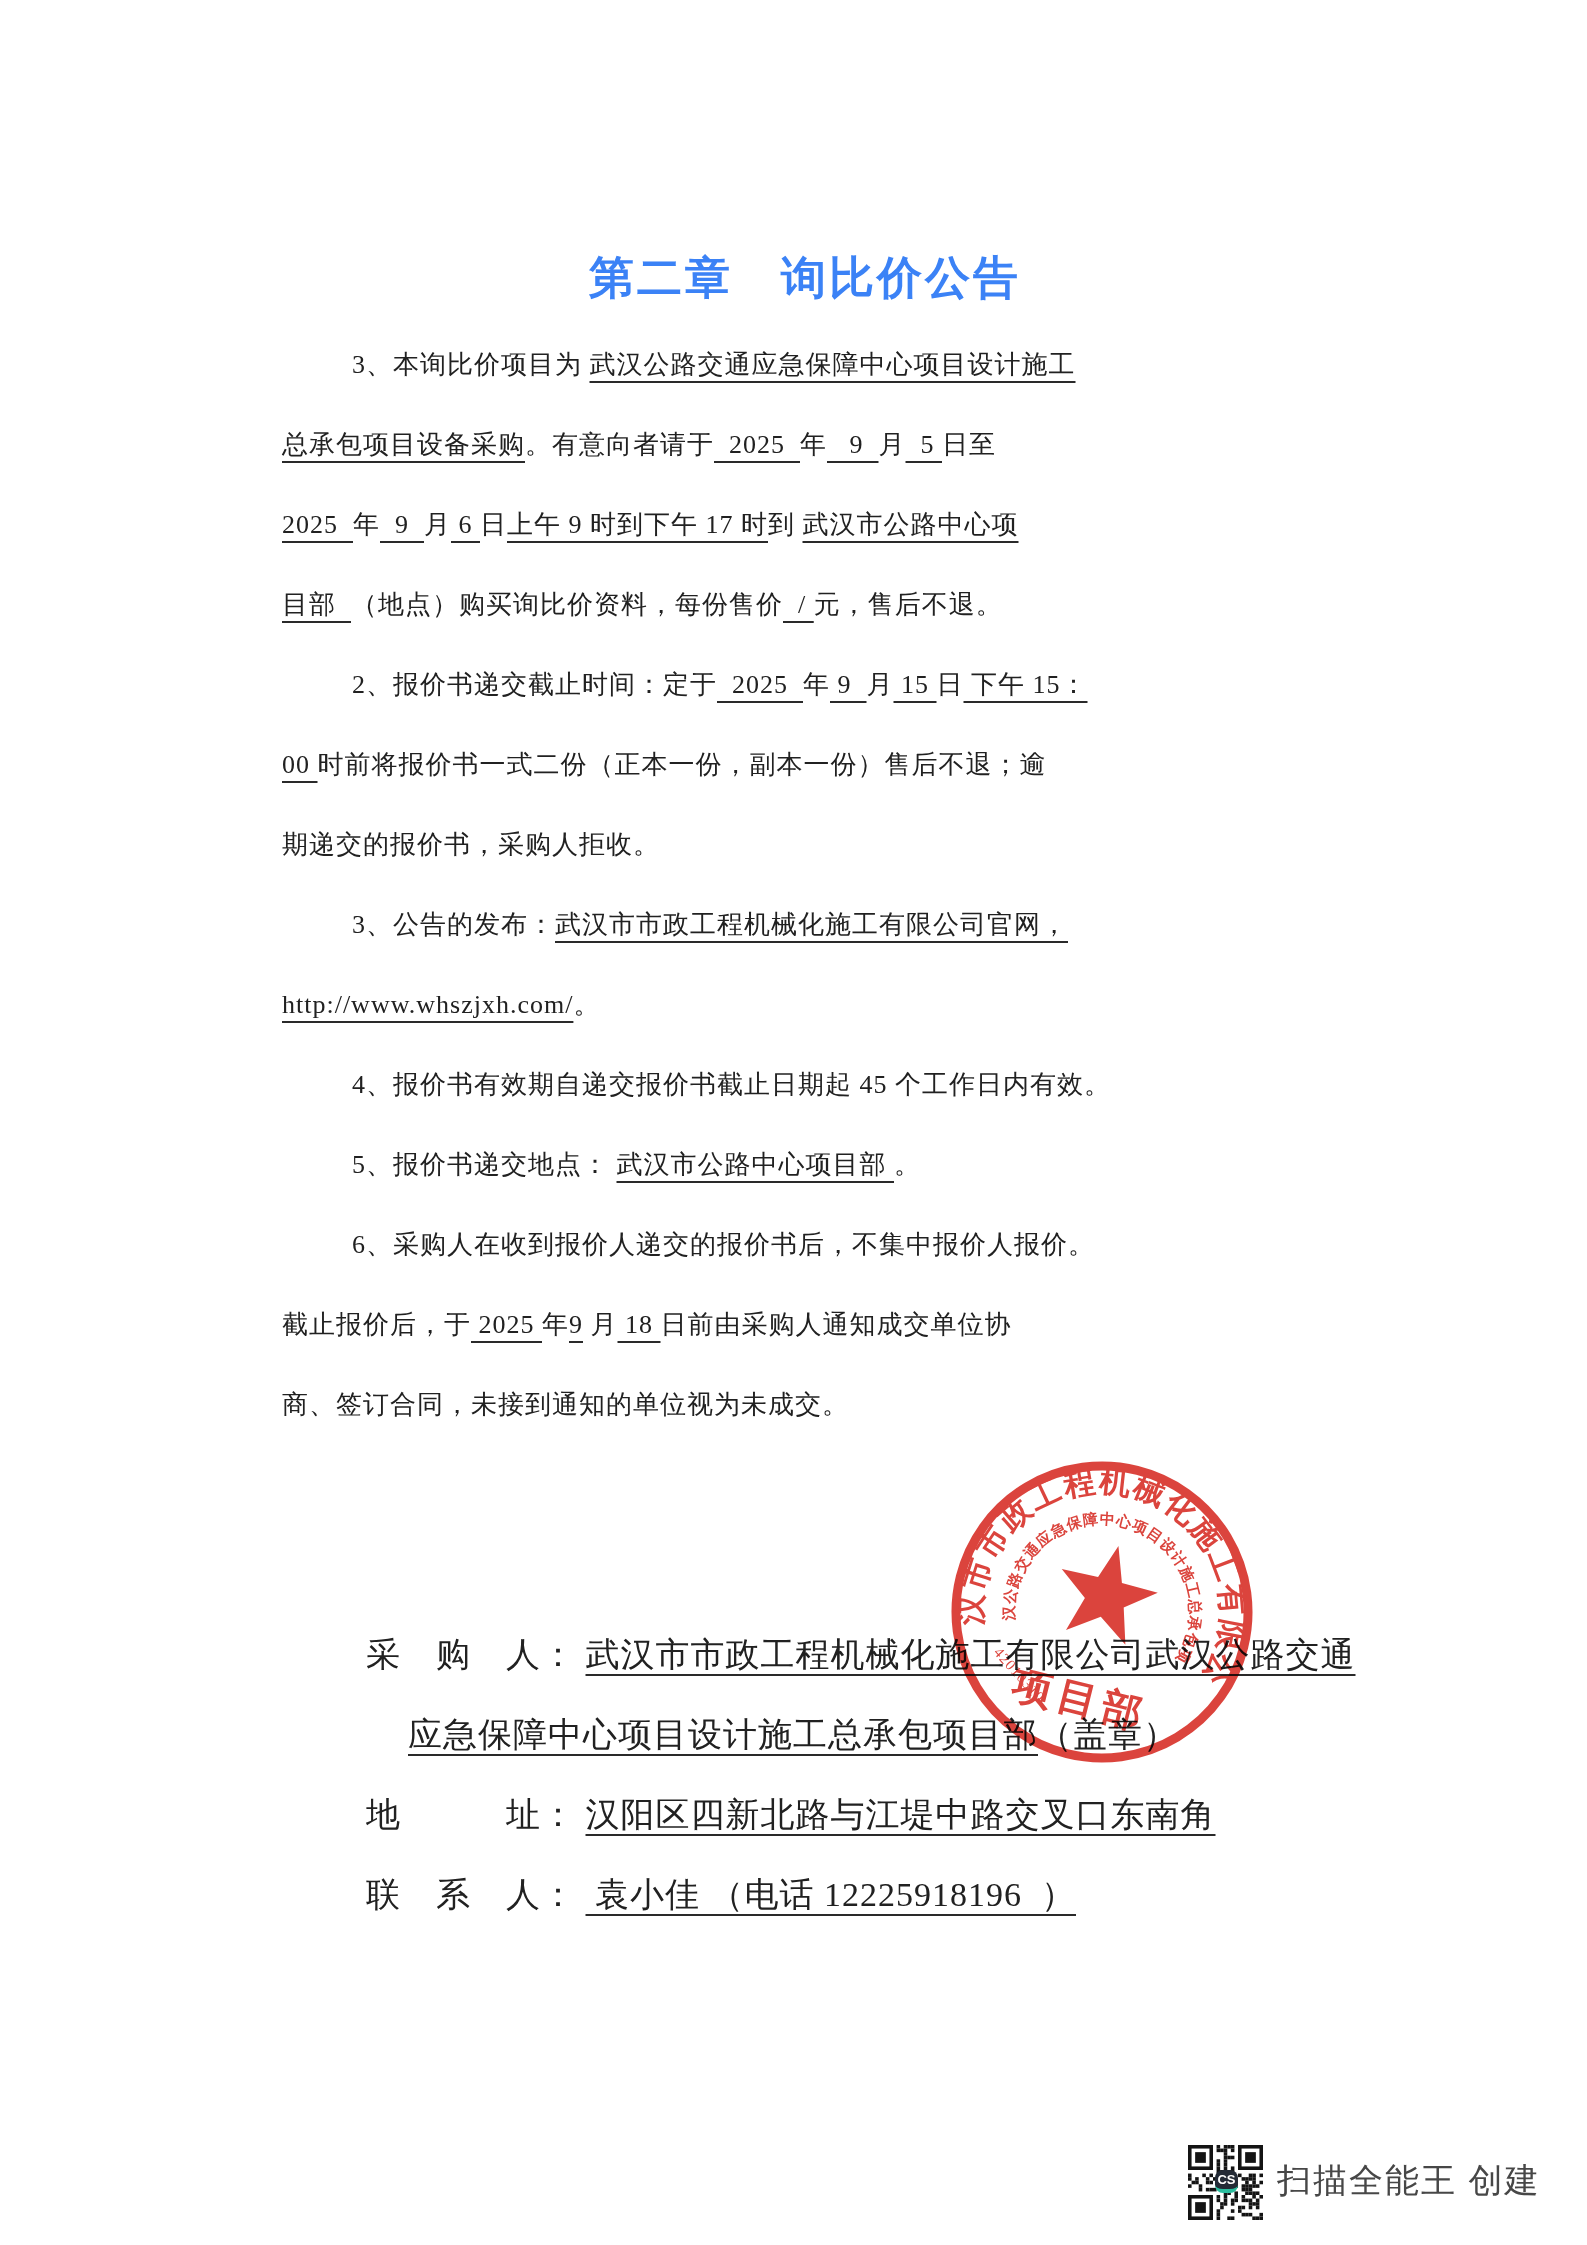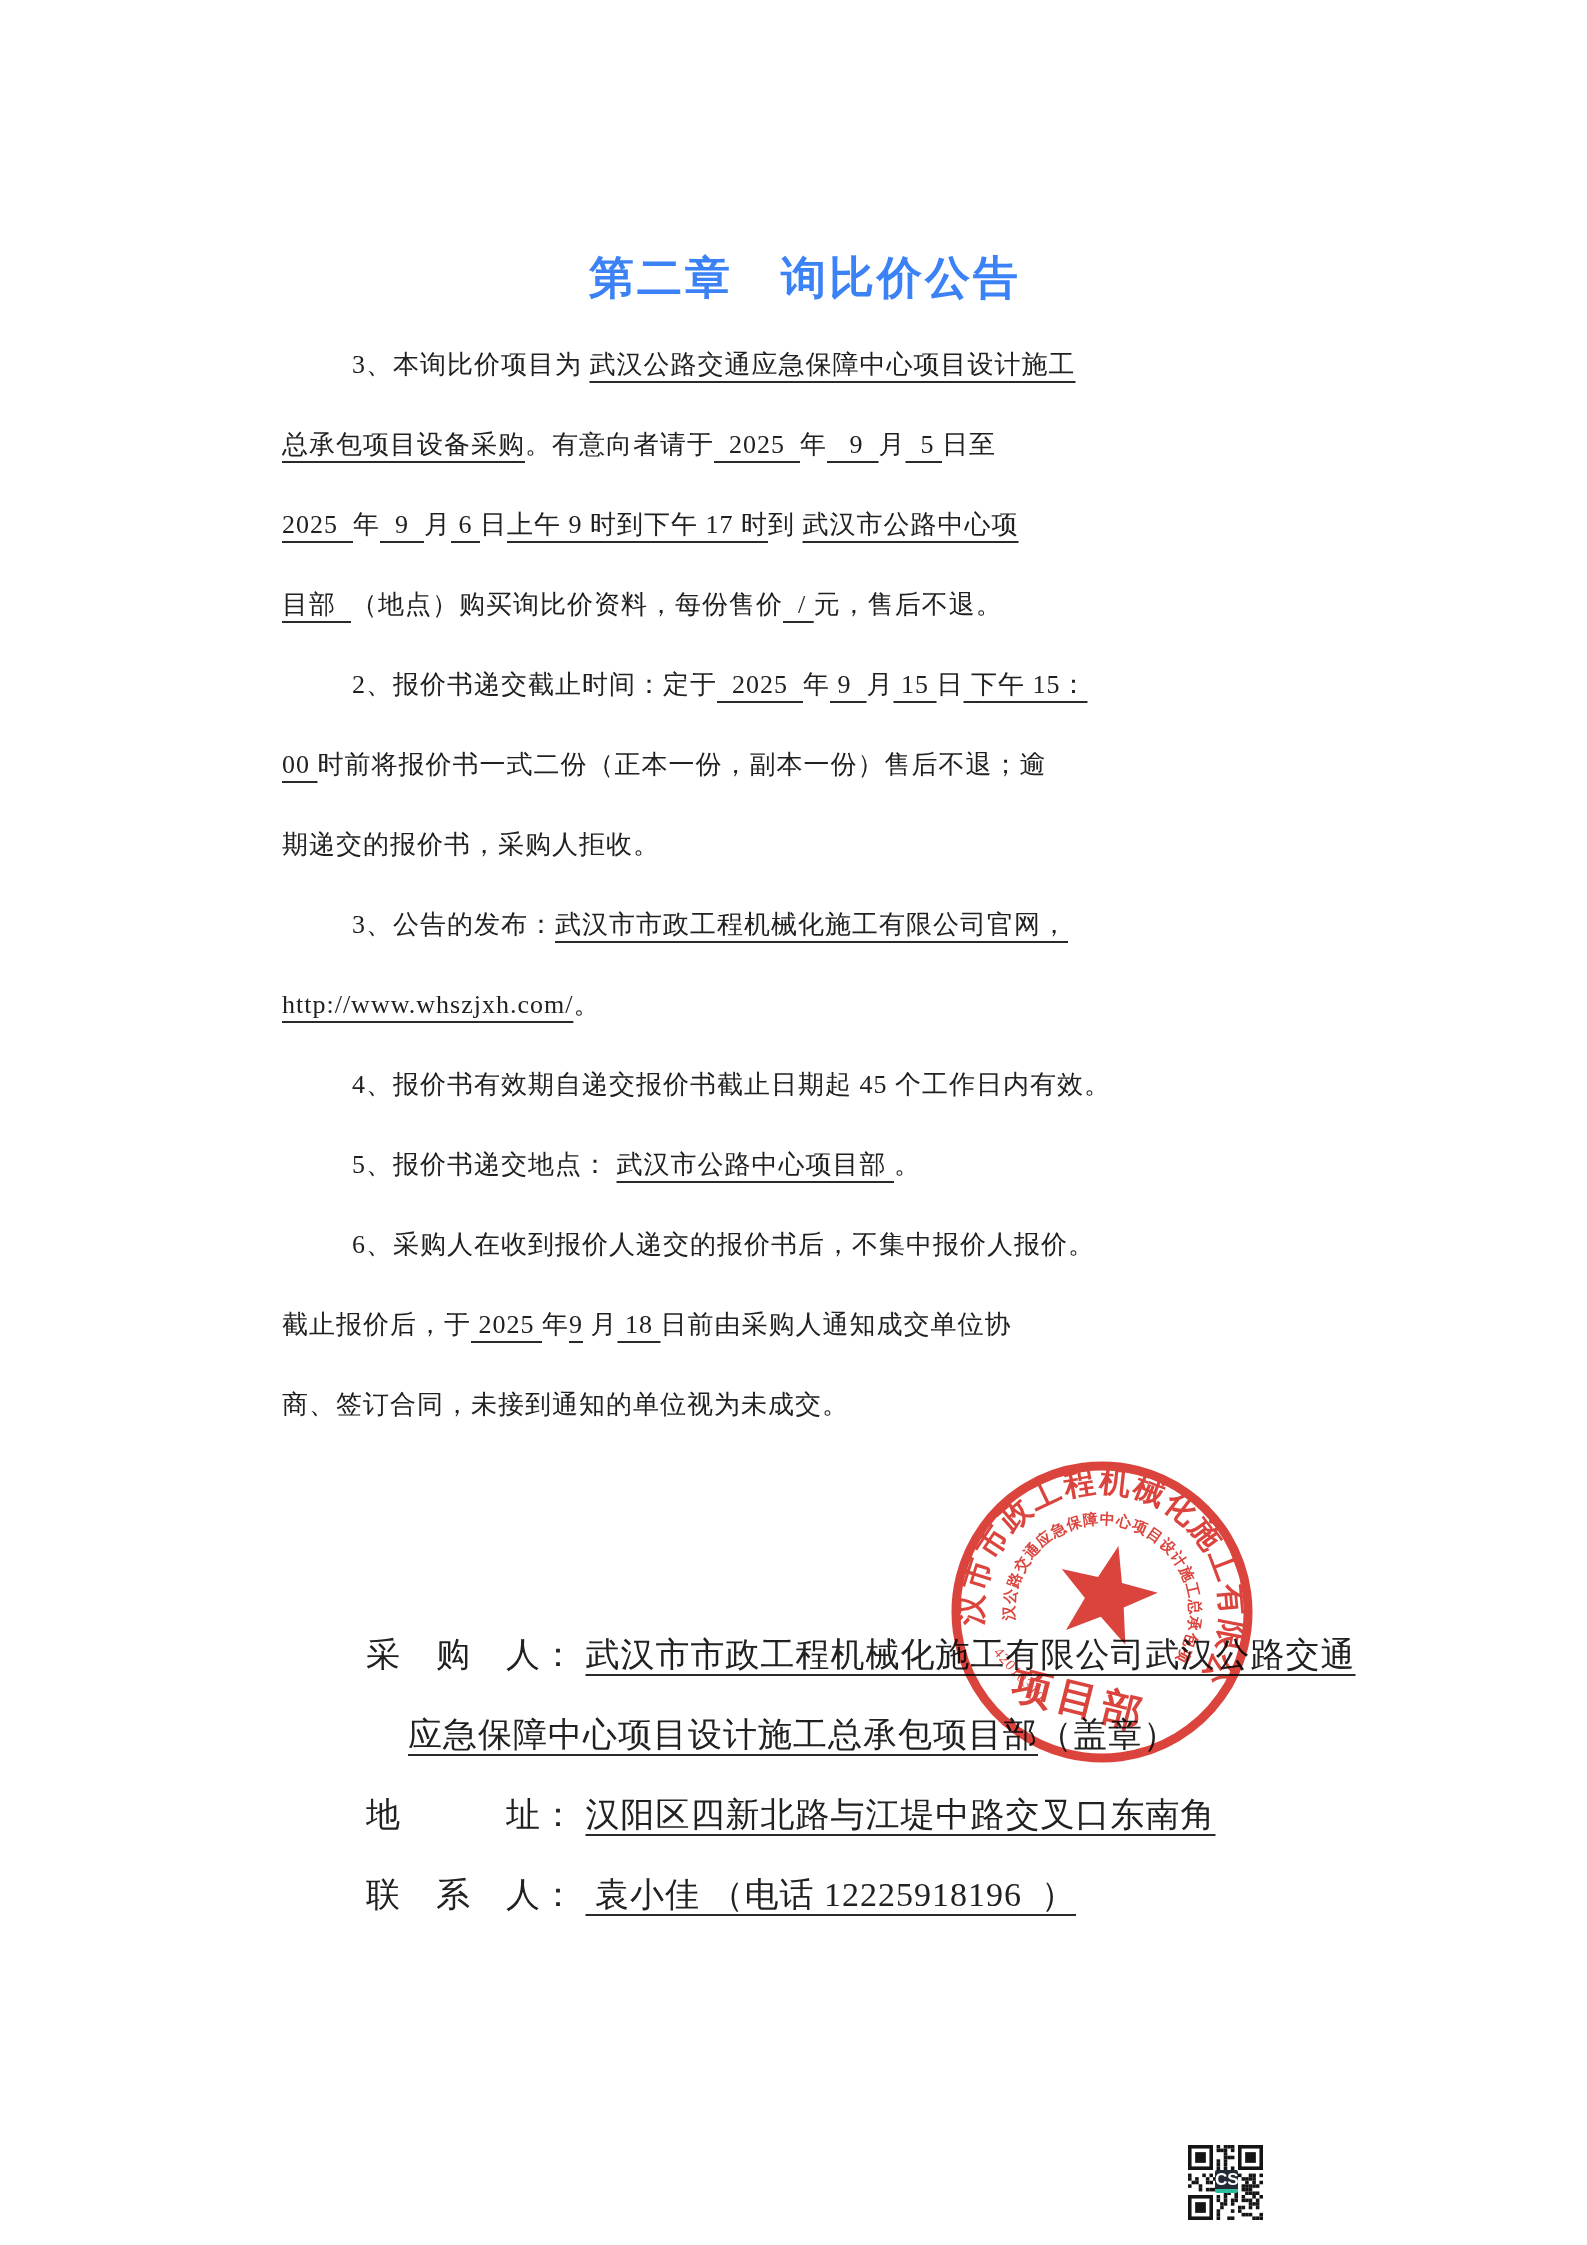--- a/index.html
+++ b/index.html
@@ -60,26 +60,26 @@
     left:1188px;top:2145px;
     width:360px;height:80px;
   }
   .qr-wrap{
     position:absolute;left:0;top:0;width:75px;height:75px;
   }
   .cs-badge{
     position:absolute;left:27px;top:25px;
     width:23px;height:23px;
     background:#232a36;
-    border-radius:2px;
+    border-radius:8px;
     border-bottom:4px solid #2bbd9e;
     box-sizing:border-box;
     color:#ffffff;
     font-family:"Liberation Sans","DejaVu Sans",sans-serif;
-    font-size:17px;font-weight:bold;
+    font-size:13px;font-weight:bold;
     text-align:center;line-height:19px;
   }
   .scan-label{
     position:absolute;left:89px;top:-2px;
     font-family:"Liberation Sans","DejaVu Sans",sans-serif;
     font-size:34px;
     color:#474747;
     letter-spacing:2px;
     line-height:75px;
     white-space:pre;
@@ -260,15 +260,16 @@
           <rect x="2" y="2" width="3" height="3" fill="#141414"></rect>
           <rect x="14" y="0" width="7" height="7" fill="#141414"></rect>
           <rect x="15" y="1" width="5" height="5" fill="#ffffff"></rect>
           <rect x="16" y="2" width="3" height="3" fill="#141414"></rect>
           <rect x="0" y="14" width="7" height="7" fill="#141414"></rect>
           <rect x="1" y="15" width="5" height="5" fill="#ffffff"></rect>
           <rect x="2" y="16" width="3" height="3" fill="#141414"></rect>
         </svg>
       <div class="cs-badge">CS</div>
     </div>
+    <div class="scan-label">扫描全能王 创建</div>
   </div>
 
 </div>
 
 </body></html>

